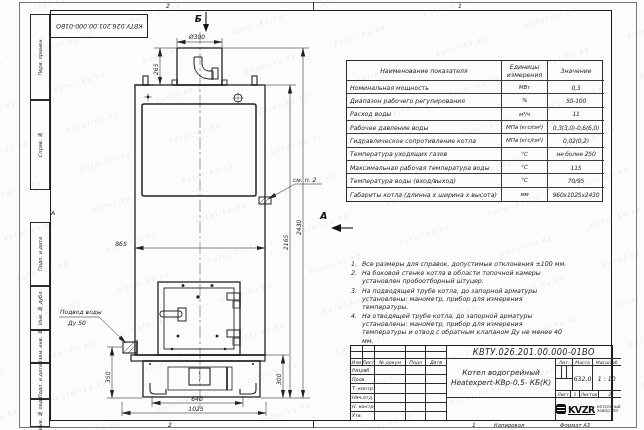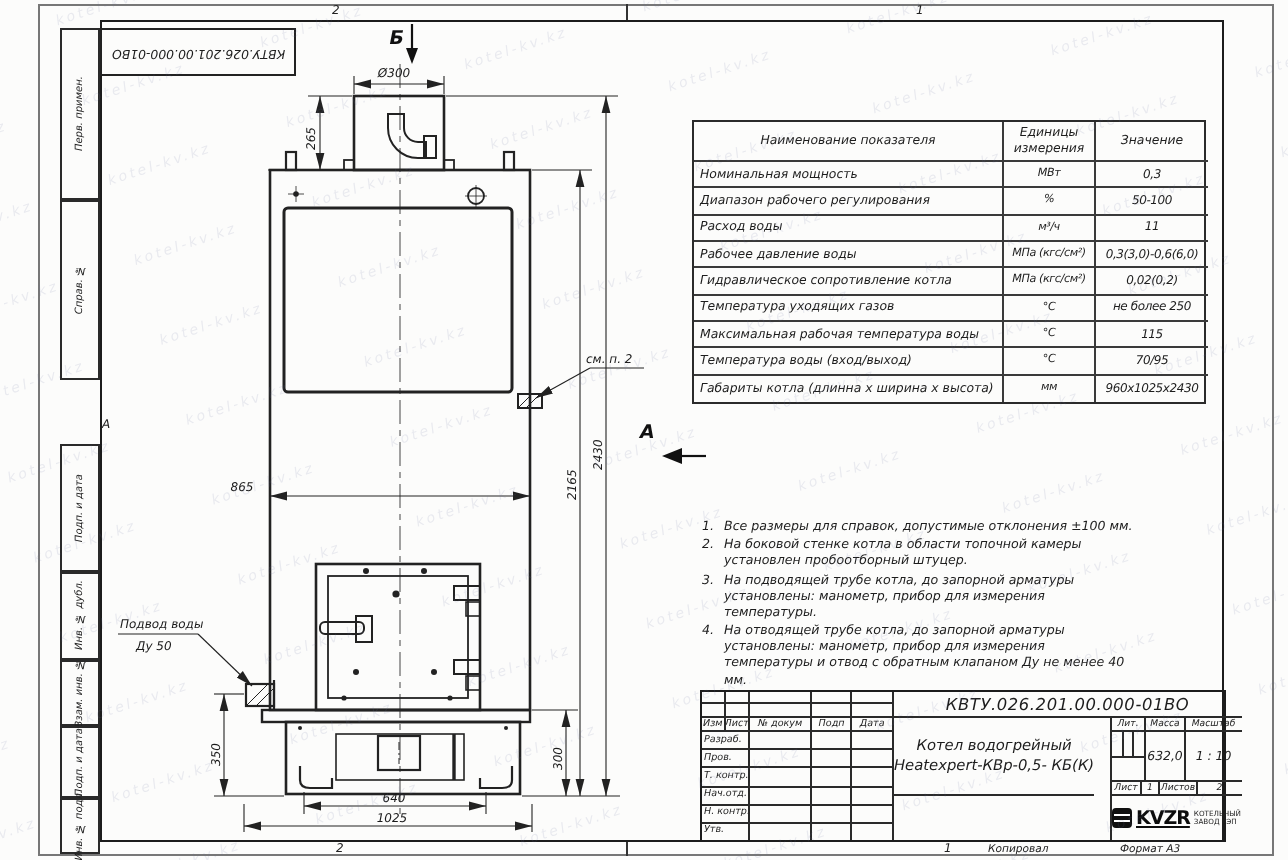--- a/index.html
+++ b/index.html
@@ -47,21 +47,21 @@
   .st-row .c.ctr{justify-content:center;}
   .st-row .c:last-child{border-right:none;}
   .h6{height:6px;}.h7{height:7px;}
   .sr{flex:1;}
   .sr .lab{width:24px;padding-left:1px;}
   .w12{width:12px;}.w32{width:32px;}.w20{width:20px;}
   .st-right{flex:1;display:flex;flex-direction:column;}
   .st-doc{height:13px;border-bottom:1px solid #2a2a2a;display:flex;align-items:center;justify-content:center;
           font:italic 8.2px "DejaVu Sans",sans-serif;letter-spacing:.3px;white-space:nowrap;}
   .st-body{flex:1;display:flex;}
-  .st-name{width:109px;border-right:1px solid #2a2a2a;display:flex;}
+  .st-name{width:109px;border-right:1px solid #2a2a2a;display:flex;flex-direction:column;}
   .st-name-main{height:39px;border-bottom:1px solid #2a2a2a;display:flex;flex-direction:column;align-items:center;justify-content:center;
                 font:italic 7.4px "DejaVu Sans",sans-serif;text-align:center;line-height:1.35;white-space:nowrap;}
   .st-name-blank{flex:1;}
   .st-rt{flex:1;display:flex;flex-direction:column;}
   .st-rt-hdr{height:7px;display:flex;border-bottom:1px solid #2a2a2a;}
   .st-rt-hdr div{font:italic 4.6px "DejaVu Sans",sans-serif;display:flex;align-items:center;justify-content:center;border-right:1px solid #2a2a2a;overflow:hidden;}
   .st-rt-hdr div:last-child{border-right:none;}
   .rw17{width:17px;}.rw20{width:20px;}.rw21{flex:1;}
   .st-rt-val{height:25px;display:flex;border-bottom:1px solid #2a2a2a;}
   .lit-cell{width:17px;border-right:1px solid #2a2a2a;display:flex;flex-direction:column;}

